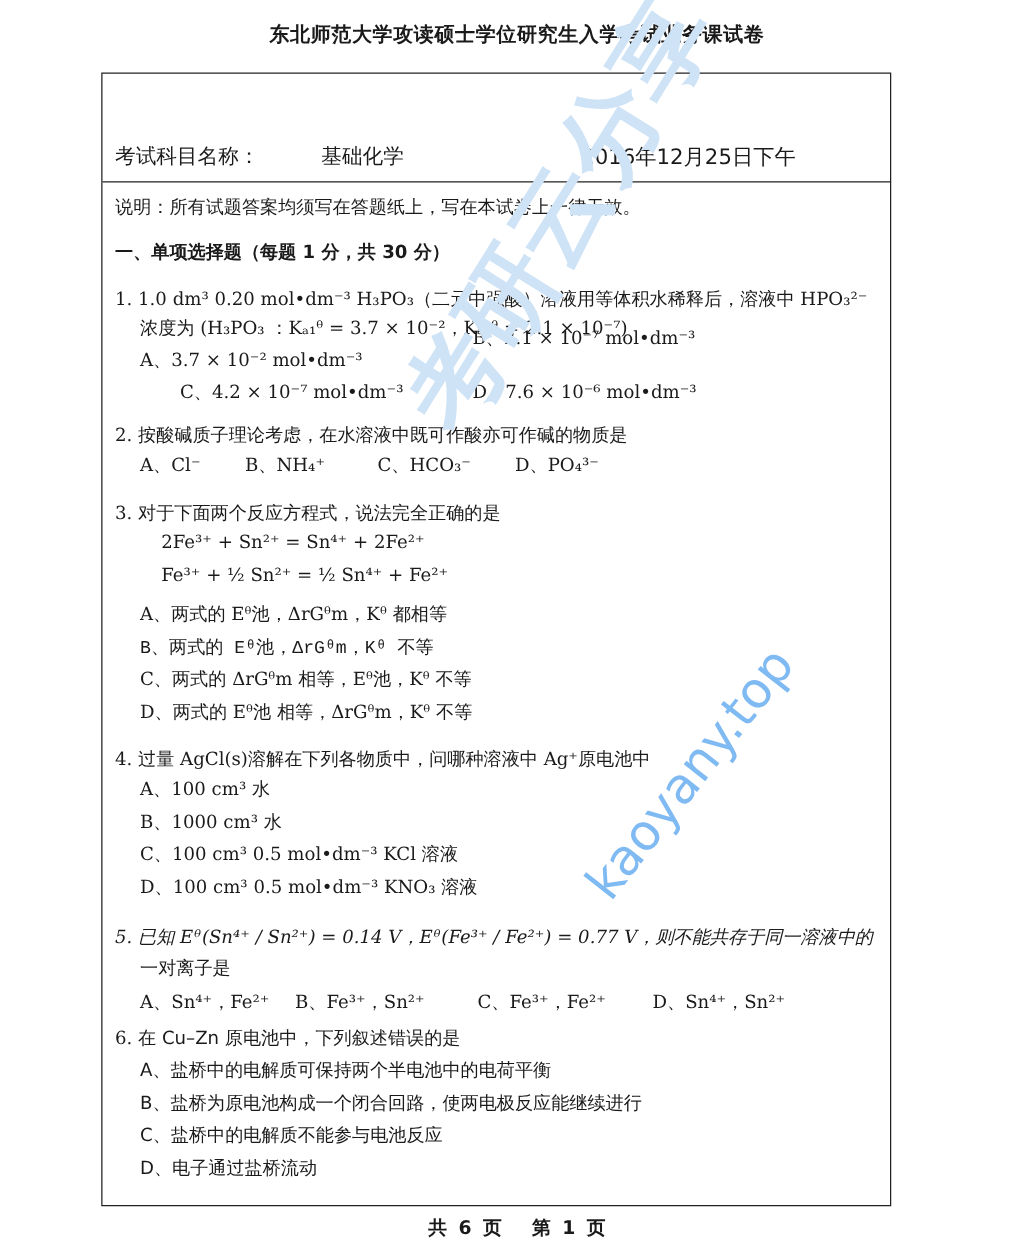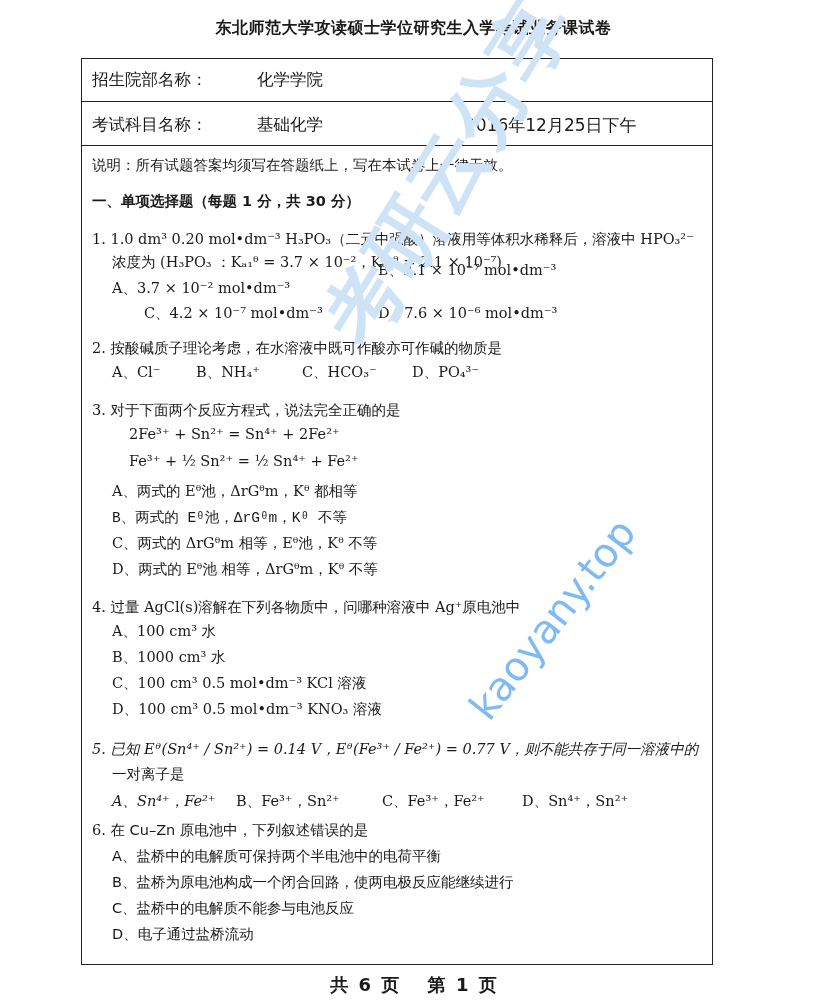--- a/index.html
+++ b/index.html
@@ -25,36 +25,32 @@
   .row1 { top: 0; height: 43px; }
   .row1 span { top: 10px; }
   .row2 { top: 43px; height: 44px; }
   .row2 span { top: 12px; }
   .content { position: absolute; left: 10px; top: 95px; right: 8px; font-size: 14.5px; }
   .line { position: absolute; white-space: nowrap; }
   .cn { font-family: "DejaVu Sans", sans-serif; }
   .bold { font-weight: bold; }
   .footer {
     position: absolute; left: 0; top: 973px; width: 827px; text-align: center;
-    font-family: "DejaVu Sans", sans-serif; font-size: 18px; font-weight: bold; word-spacing: 4px;
+    font-family: "DejaVu Sans", sans-serif; font-size: 15px; font-weight: bold; word-spacing: 4px;
   }
   .wm { position: absolute; pointer-events: none; }
   .wm-brush { color: #cfe3f7; font-family: "DejaVu Sans", sans-serif; font-size: 78px; font-weight: bold; }
   .wm-url { color: #6aaef0; font-family: "DejaVu Sans", sans-serif; font-size: 40px; opacity: 0.85; }
 </style>
 </head>
 <body>
 
 <div class="title">东北师范大学攻读硕士学位研究生入学考试业务课试卷</div>
 
 <div class="frame">
-  <div class="hrow row1">
-    <span class="lbl">招生院部名称：</span>
-    <span class="val">化学学院</span>
-  </div>
   <div class="hrow row2">
     <span class="lbl">考试科目名称：</span>
     <span class="val">基础化学</span>
     <span class="date">2016年12月25日下午</span>
   </div>
 
   <div class="content">
     <div class="line cn" style="top:2px;">说明：所有试题答案均须写在答题纸上，写在本试卷上一律无效。</div>
     <div class="line cn bold" style="top:38px;">一、单项选择题（每题 1 分，共 30 分）</div>
 
@@ -95,21 +91,21 @@
     <div class="line" style="top:468px; left:20px;">A、100 cm³ 水</div>
     <div class="line" style="top:494px; left:20px;">B、1000 cm³ 水</div>
     <div class="line" style="top:520px; left:20px;">C、100 cm³ 0.5 mol•dm⁻³ KCl 溶液</div>
     <div class="line" style="top:546px; left:20px;">D、100 cm³ 0.5 mol•dm⁻³ KNO₃ 溶液</div>
 
     <div class="line" style="top:586px;font-style:italic;">
       <span>5.</span>
       <span>已知 Eᶿ(Sn⁴⁺ / Sn²⁺) = 0.14 V，Eᶿ(Fe³⁺ / Fe²⁺) = 0.77 V，则不能共存于同一溶液中的</span>
     </div>
     <div class="line cn" style="top:611px; left:20px;">一对离子是</div>
-    <div class="line" style="top:638px; left:20px;font-style:italic;">A、Sn⁴⁺，Fe²⁺</div>
+    <div class="line" style="top:638px; left:20px;">A、Sn⁴⁺，Fe²⁺</div>
     <div class="line" style="top:638px; left:144px;">B、Fe³⁺，Sn²⁺</div>
     <div class="line" style="top:638px; left:290px;">C、Fe³⁺，Fe²⁺</div>
     <div class="line" style="top:638px; left:430px;">D、Sn⁴⁺，Sn²⁺</div>
 
     <div class="line" style="top:667px;">
       <span>6.</span>
       <span class="cn">在 Cu–Zn 原电池中，下列叙述错误的是</span>
     </div>
     <div class="line cn" style="top:693px; left:20px;">A、盐桥中的电解质可保持两个半电池中的电荷平衡</div>
     <div class="line cn" style="top:719px; left:20px;">B、盐桥为原电池构成一个闭合回路，使两电极反应能继续进行</div>

